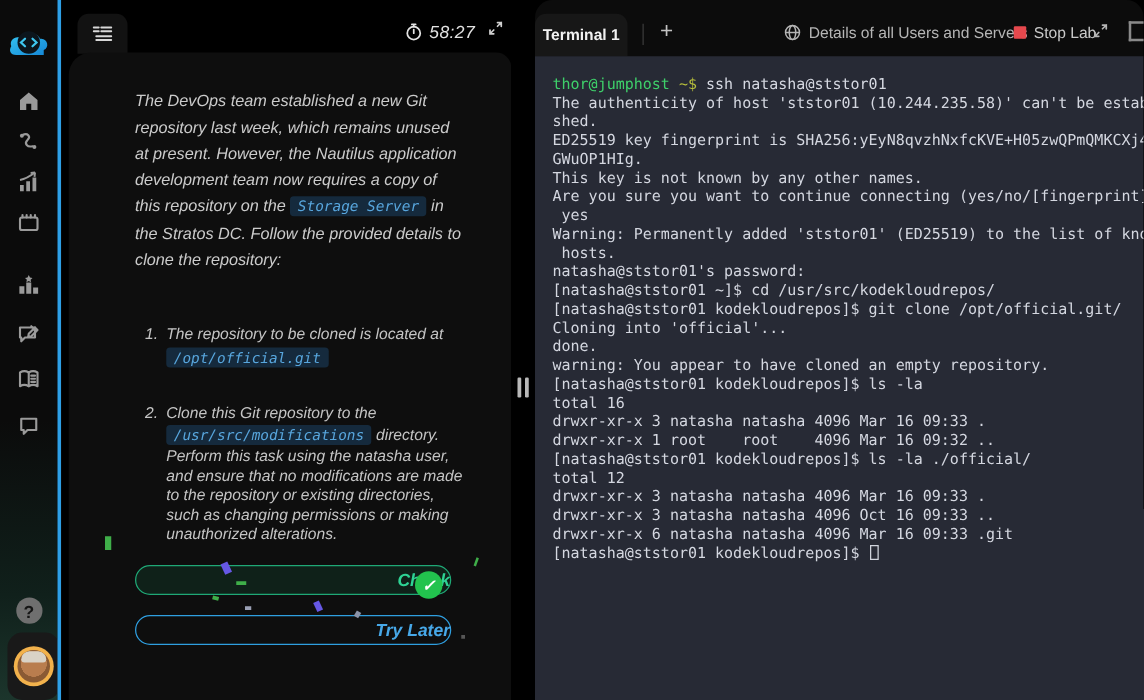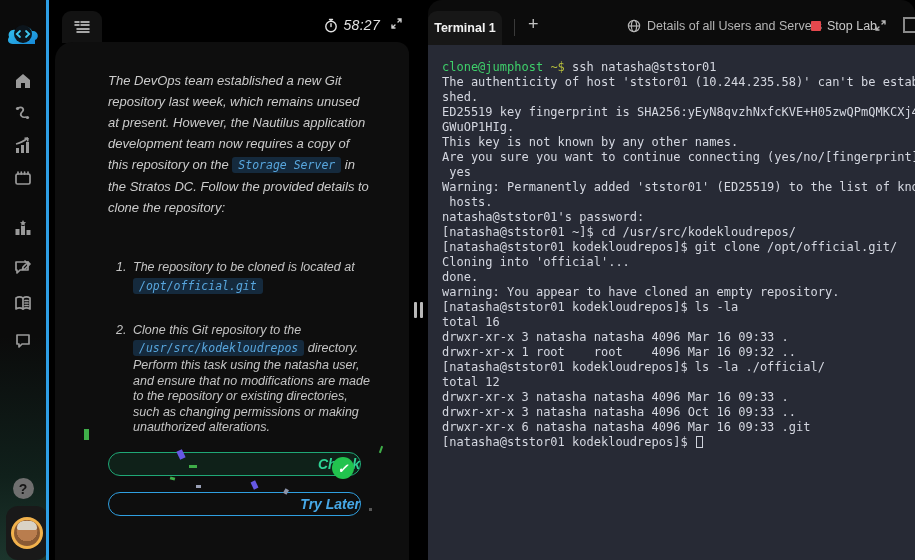--- a/index.html
+++ b/index.html
@@ -192,21 +192,21 @@
           <path d="M8 2 h3 v3 M2 8 v3 h3 M11 2 L8 5 M2 11 L5 8" stroke="#cfcfcf" stroke-width="1.4" fill="none" stroke-linecap="round"></path>
         </svg>
       </span>
     </div>
 
     <div class="task-card">
       <div class="task-body">
         <p id="task-paragraph"><span>The DevOps team established a new Git repository last week, which remains unused at present. However, the Nautilus application development team now requires a copy of this repository on the </span><span class="code-chip">Storage Server</span><span> in the Stratos DC. Follow the provided details to clone the repository:</span></p>
         <ol class="task-list" id="task-list">
             <li><span>The repository to be cloned is located at </span><span class="code-chip">/opt/official.git</span></li>
-            <li><span>Clone this Git repository to the </span><span class="code-chip">/usr/src/kodekloudrepos</span><span> directory. Perform this task using the natasha user, and ensure that no modifications are made to the repository or existing directories, such as changing permissions or making unauthorized alterations.</span></li>
+            <li><span>Clone this Git repository to the </span><span class="code-chip">/usr/src/modifications</span><span> directory. Perform this task using the natasha user, and ensure that no modifications are made to the repository or existing directories, such as changing permissions or making unauthorized alterations.</span></li>
           </ol>
       </div>
 
       <div class="btn btn-check">
         <span>Check</span>
         <span class="check-badge">✓</span>
       </div>
       <div class="btn btn-try">
         <span>Try Later</span>
       </div>
@@ -255,21 +255,21 @@
     </div>
 
     <div class="hdr-expand">
       <svg width="13" height="13" viewBox="0 0 13 13">
         <path d="M8 2 h3 v3 M2 8 v3 h3 M11 2 L8 5 M2 11 L5 8" stroke="#b5b5b5" stroke-width="1.4" fill="none" stroke-linecap="round"></path>
       </svg>
     </div>
     <div class="hdr-partial"></div>
 
     <div class="term-body" id="term-body">
-        <div class="term-line"><span class="tg">clone@jumphost </span><span class="ty">~$</span><span> ssh natasha@ststor01</span></div>
+        <div class="term-line"><span class="tg">thor@jumphost </span><span class="ty">~$</span><span> ssh natasha@ststor01</span></div>
         <div class="term-line"><span>The authenticity of host 'ststor01 (10.244.235.58)' can't be establi</span></div>
         <div class="term-line"><span>shed.</span></div>
         <div class="term-line"><span>ED25519 key fingerprint is SHA256:yEyN8qvzhNxfcKVE+H05zwQPmQMKCXj4Jy</span></div>
         <div class="term-line"><span>GWuOP1HIg.</span></div>
         <div class="term-line"><span>This key is not known by any other names.</span></div>
         <div class="term-line"><span>Are you sure you want to continue connecting (yes/no/[fingerprint])?</span></div>
         <div class="term-line"><span> yes</span></div>
         <div class="term-line"><span>Warning: Permanently added 'ststor01' (ED25519) to the list of known</span></div>
         <div class="term-line"><span> hosts.</span></div>
         <div class="term-line"><span>natasha@ststor01's password:</span></div>

